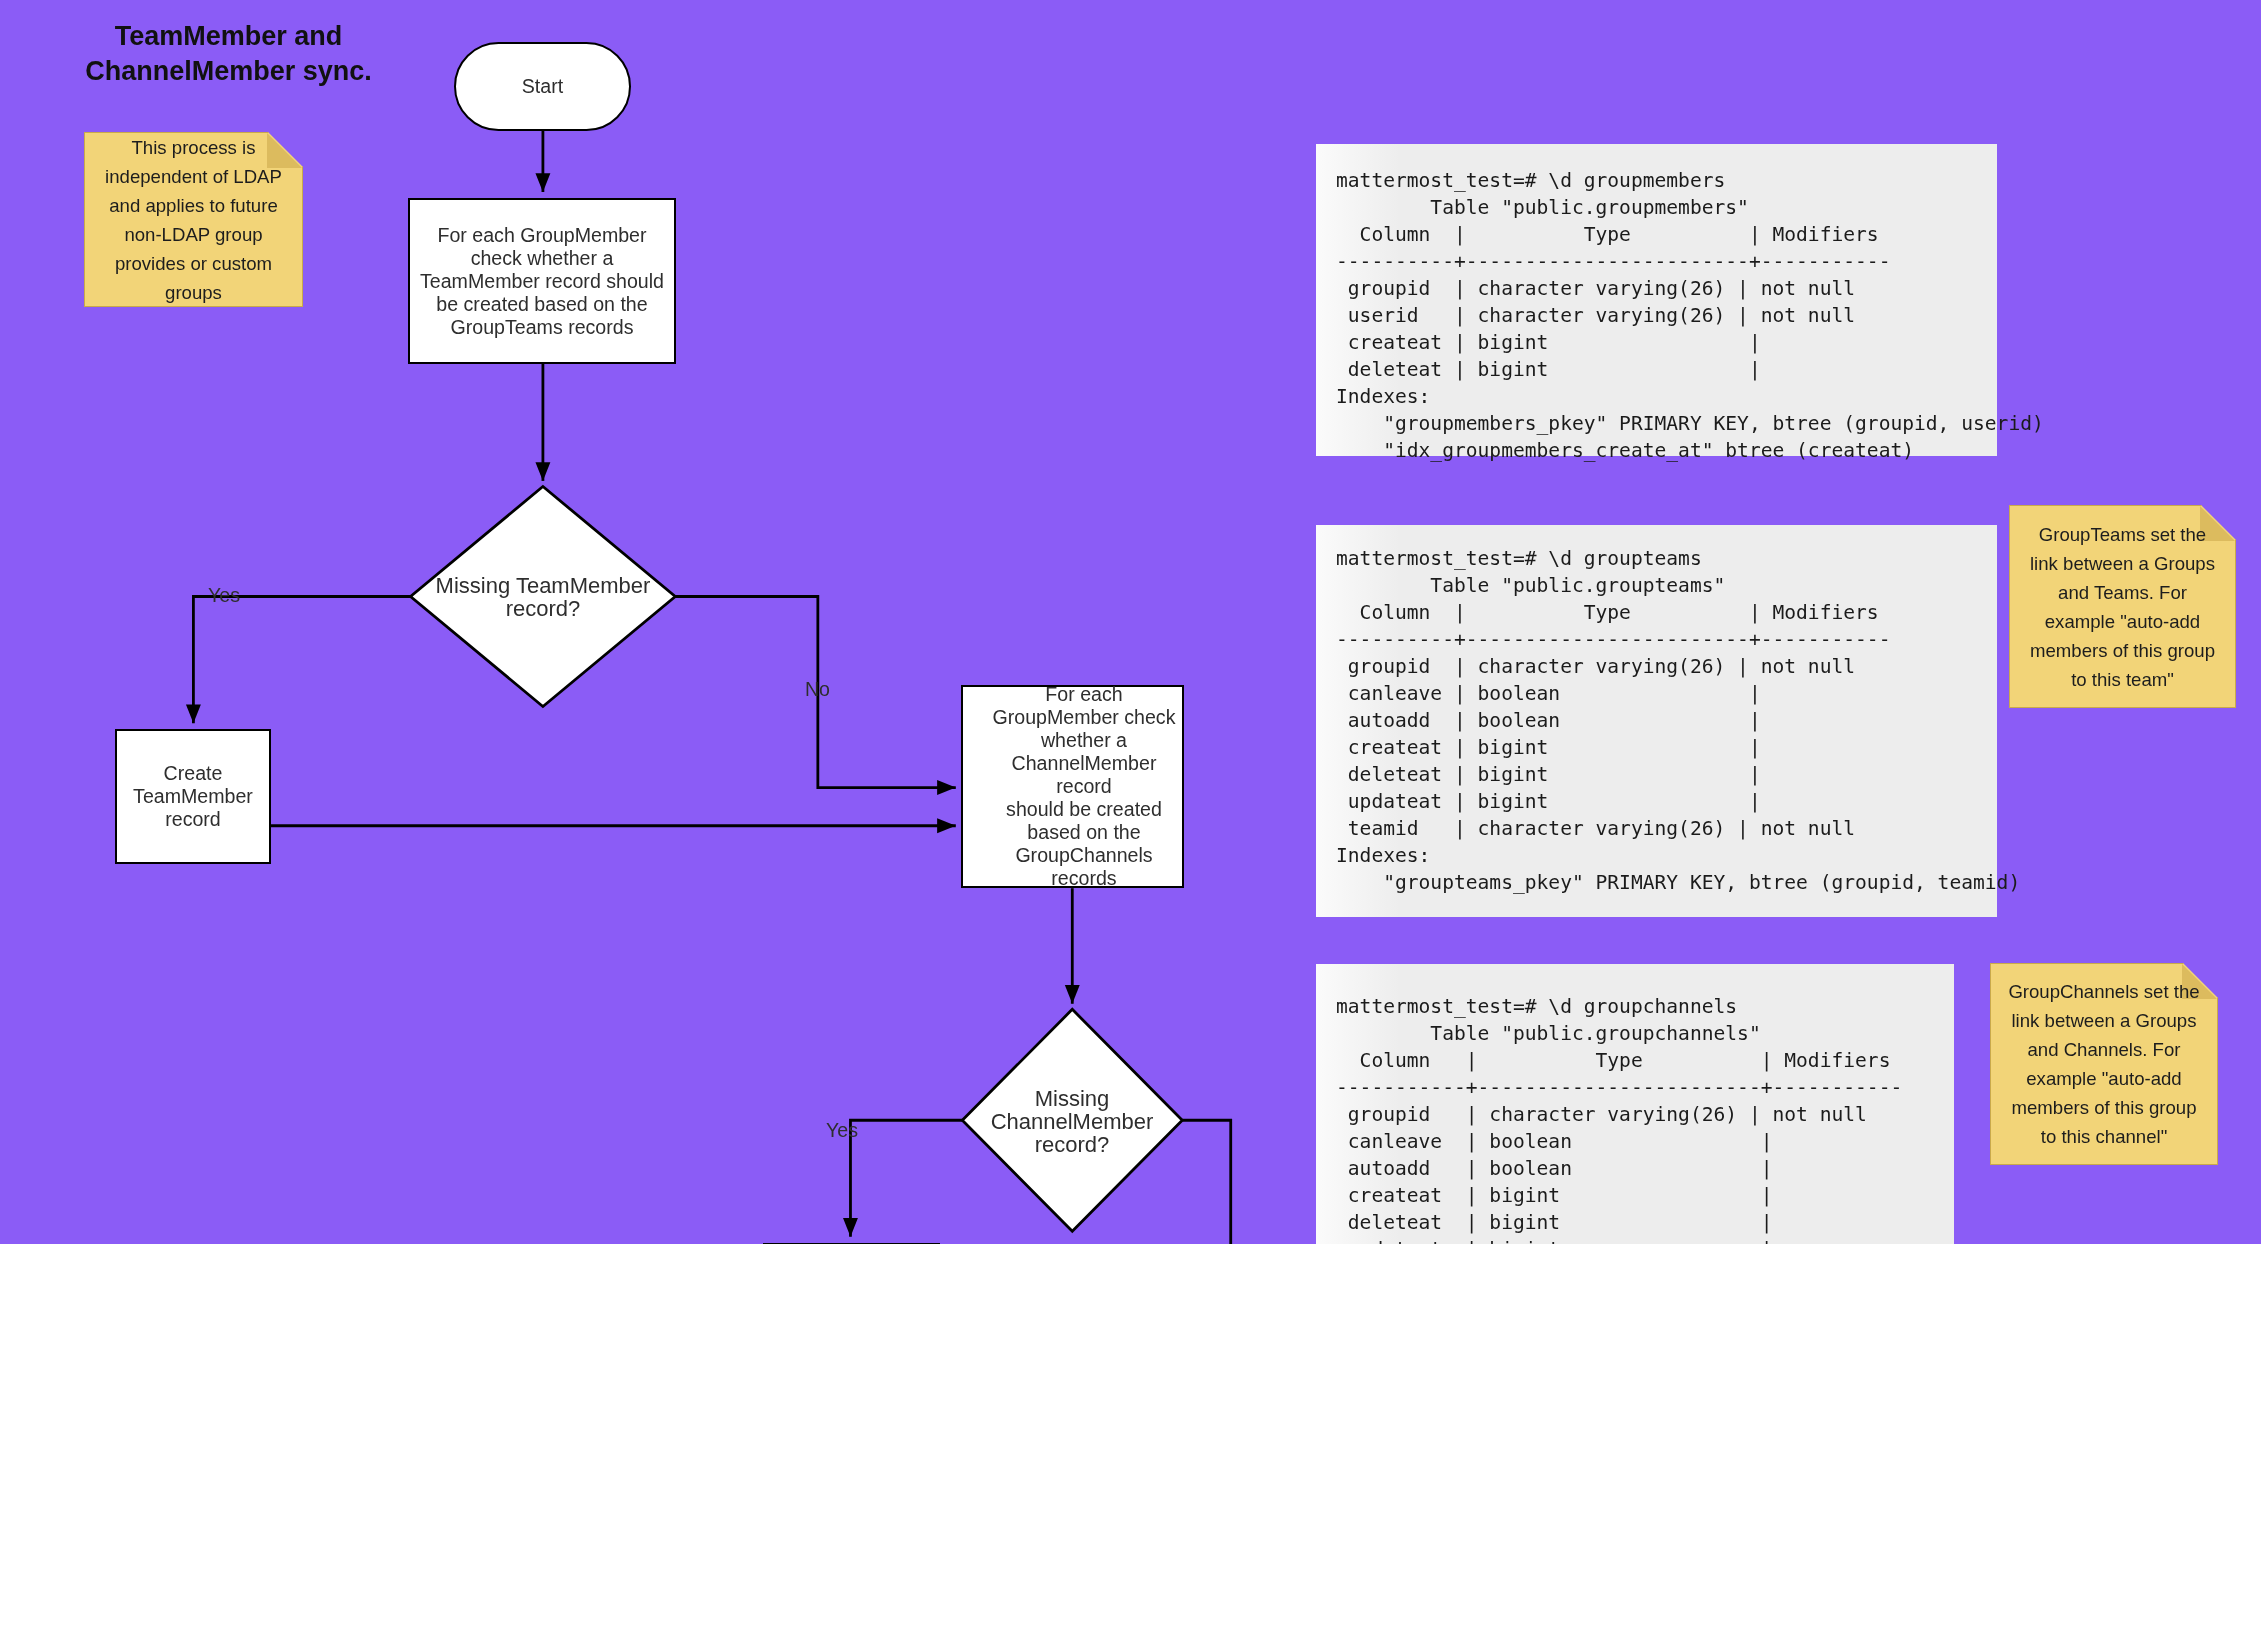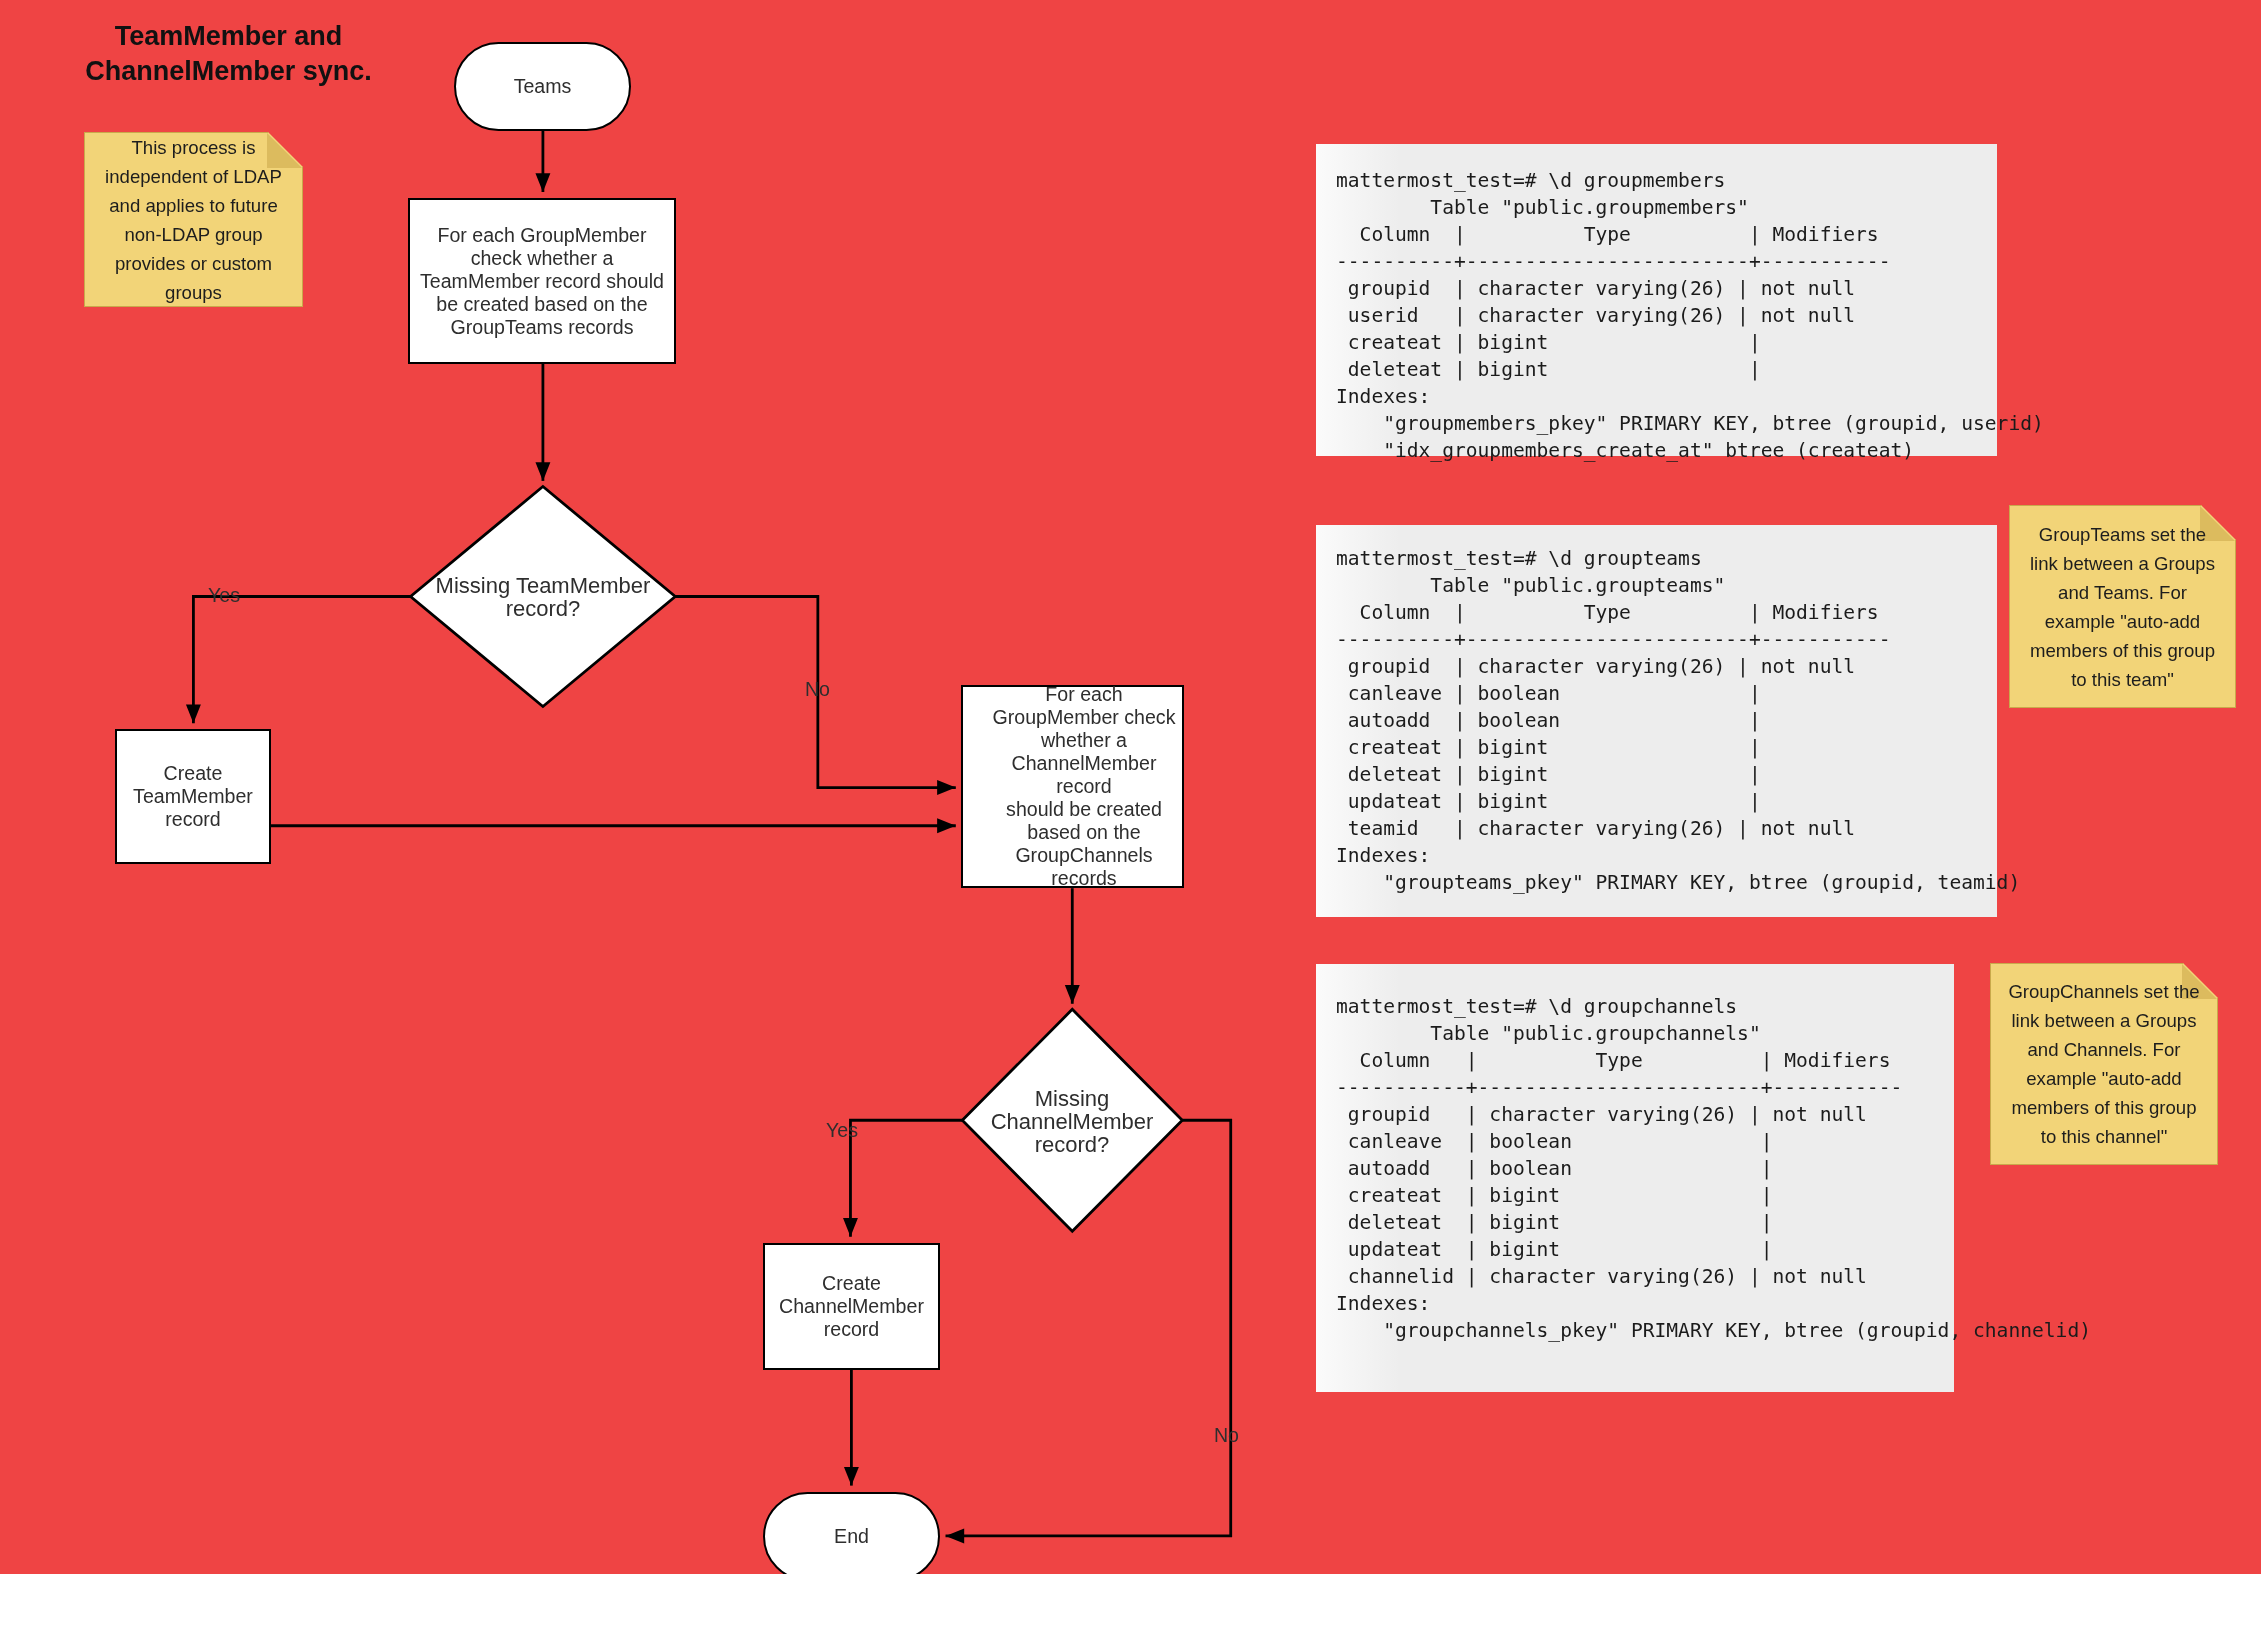--- a/index.html
+++ b/index.html
@@ -1,17 +1,17 @@
 <!DOCTYPE html>
 <html style="font-size:15px"><head>
 <meta charset="utf-8">
 <style>
   html,body { margin:0; padding:0; background:#ffffff; }
   #canvas {
-    position:relative; width:2262px; height:1574px; background:#ef4444;
+    position:relative; width:2262px; height:1244px; background:#8b5cf6;
     font-family:"Liberation Sans", sans-serif; color:#333; overflow:hidden;
   }
   #wires { position:absolute; left:0; top:0; width:2262px; height:1631px; }
 
   .page-title {
     position:absolute; left:42px; top:18.6px; width:373px;
     font-size:27px; font-weight:bold; line-height:35px; color:#111;
     text-align:center; white-space:pre-line;
   }
 
@@ -81,21 +81,21 @@
       <path d="M913,1469 V1594" marker-end="url(#arr)"></path>
       <path d="M1268,1202 H1320 V1648 H1014" marker-end="url(#arr)"></path>
       <polygon points="582,522 724,640 582,758 440,640" fill="#fff"></polygon>
       <polygon points="1150,1083 1268,1202 1150,1321 1032,1202" fill="#fff"></polygon>
     </g>
   </svg>
 
   <div class="page-title">TeamMember and
 ChannelMember sync.</div>
 
-  <div class="shape terminal" style="left:454px; top:42px; width:177px; height:89px;">Teams</div>
+  <div class="shape terminal" style="left:454px; top:42px; width:177px; height:89px;">Start</div>
 
   <div class="shape" style="left:408px; top:198px; width:268px; height:166px;">For each GroupMember
 check whether a
 TeamMember record should
 be created based on the
 GroupTeams records</div>
 
   <div class="diamond-label" style="left:431px; top:541px; width:224px; height:112px;">Missing TeamMember
 record?</div>
 

